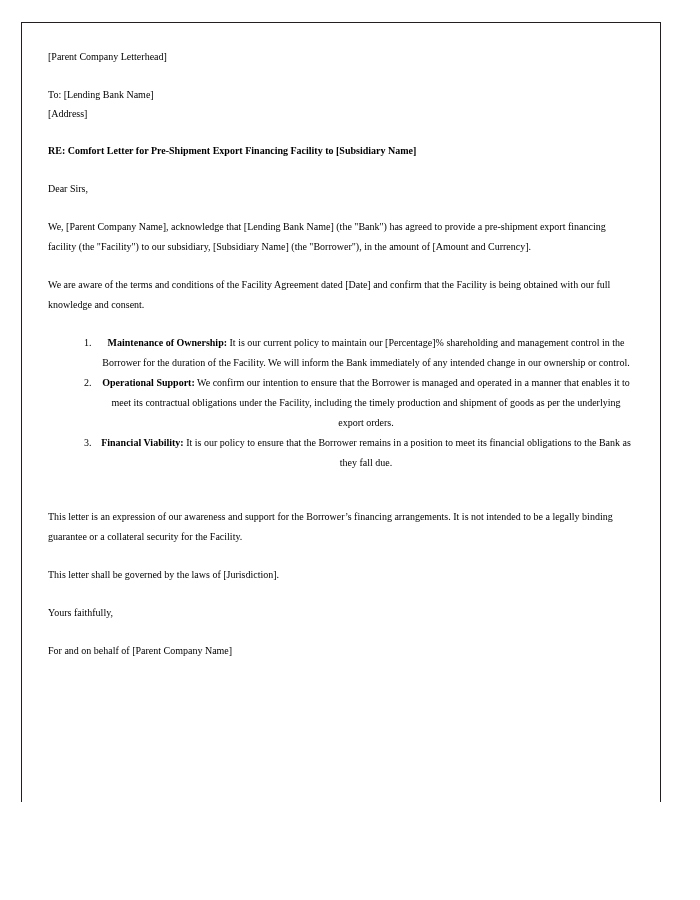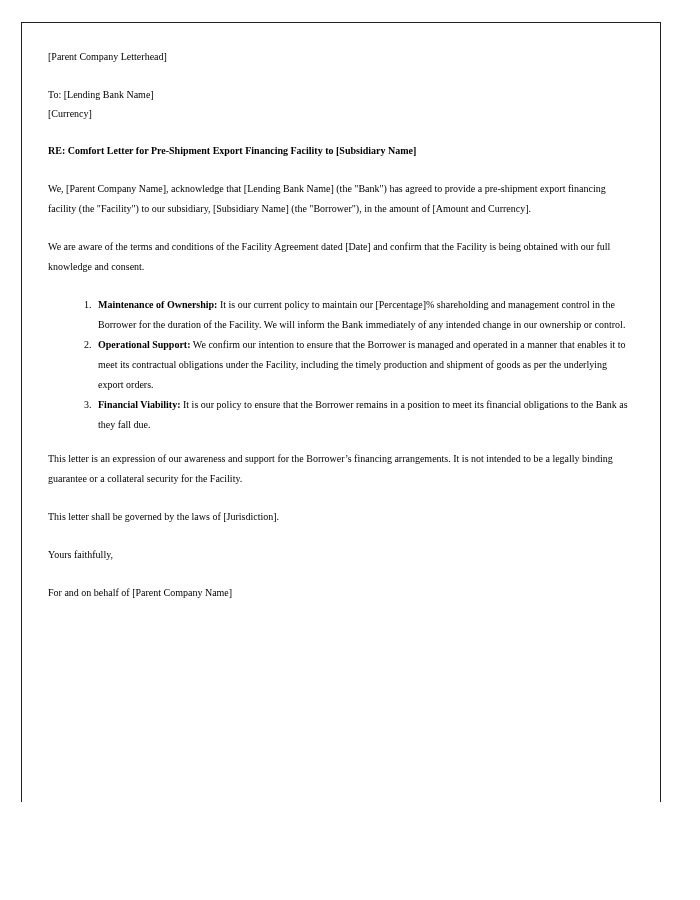--- a/index.html
+++ b/index.html
@@ -57,24 +57,25 @@
     margin: 0 0 18px 0;
     font-weight: bold;
     line-height: 20px;
   }
 
   .salutation {
     margin: 0 0 18px 0;
   }
 
   ol.commitments {
-    margin: 0 0 14px 0;
+    margin: 0 0 34px 0;
     padding-left: 46px;
     list-style-position: outside;
     list-style-type: decimal;
+    text-align: center;
   }
   ol.commitments > li {
     margin: 0 0 0 0;
     padding-left: 4px;
     line-height: 20px;
   }
   ol.commitments > li .lead {
     font-weight: bold;
   }
 
@@ -89,25 +90,26 @@
 <body>
 
 <div id="letter-page">
   <div id="letter-body">
 
     <p class="para">[Parent Company Letterhead]</p>
 
 
     <div class="addr-block">
       <p class="addr-line">To: [Lending Bank Name]</p>
-      <p class="addr-line">[Currency]</p>
+      <p class="addr-line">[Address]</p>
     </div>
 
     <p class="subject">RE: Comfort Letter for Pre-Shipment Export Financing Facility to [Subsidiary Name]</p>
 
+    <p class="salutation">Dear Sirs,</p>
 
     <p class="para">We, [Parent Company Name], acknowledge that [Lending Bank Name] (the "Bank") has agreed to provide a pre-shipment export financing facility (the "Facility") to our subsidiary, [Subsidiary Name] (the "Borrower"), in the amount of [Amount and Currency].</p>
 
     <p class="para">We are aware of the terms and conditions of the Facility Agreement dated [Date] and confirm that the Facility is being obtained with our full knowledge and consent.</p>
 
 
     <ol class="commitments">
       <li>
         <span class="lead">Maintenance of Ownership:</span><span> It is our current policy to maintain our [Percentage]% shareholding and management control in the Borrower for the duration of the Facility. We will inform the Bank immediately of any intended change in our ownership or control.</span>
       </li>

